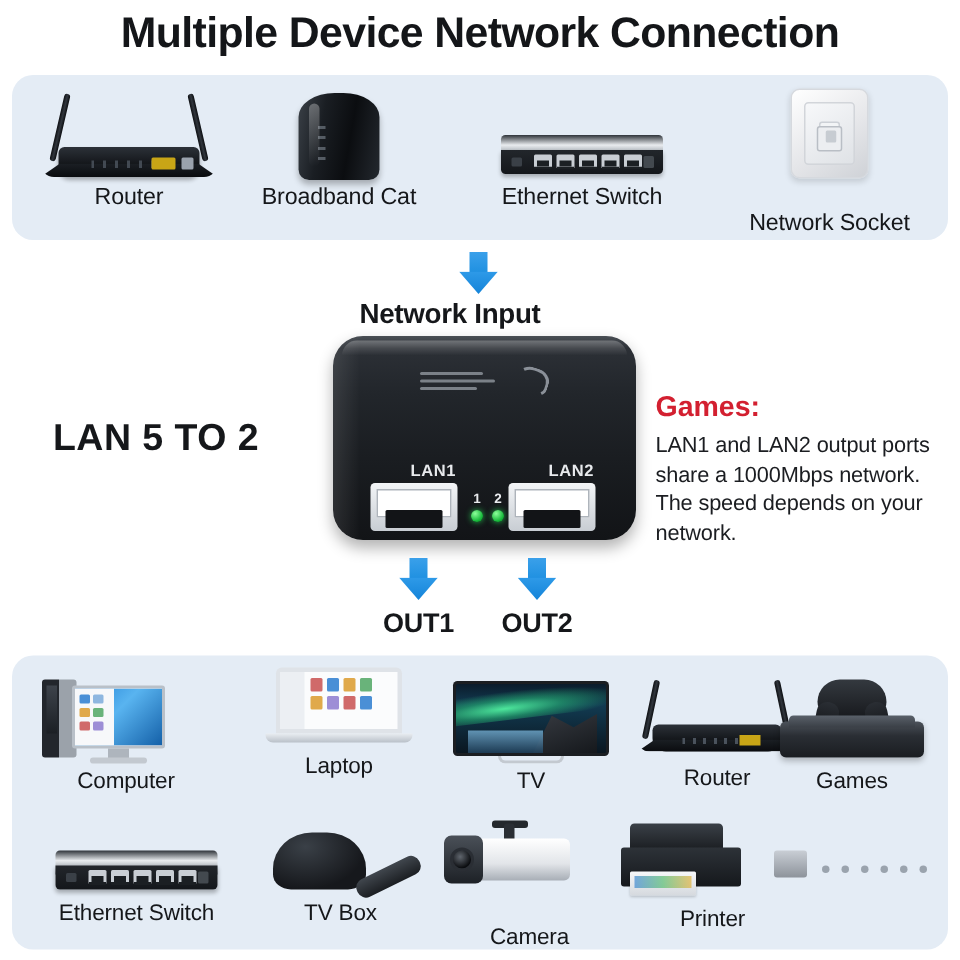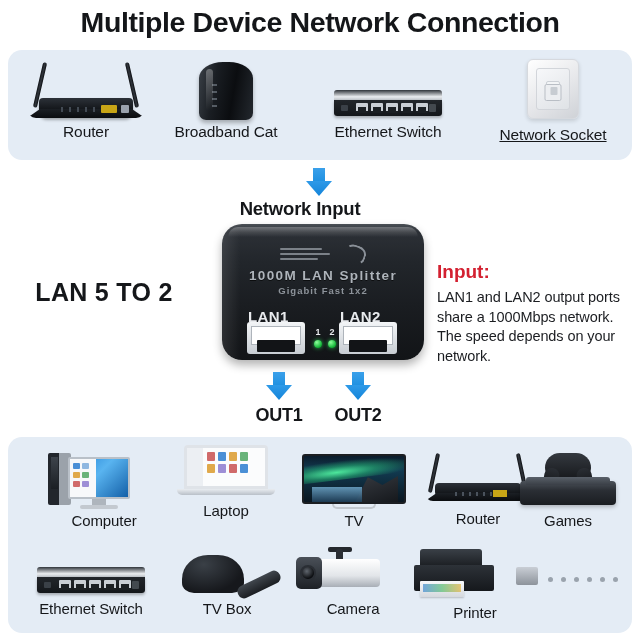--- a/index.html
+++ b/index.html
@@ -445,22 +445,22 @@
   #splitter .brand {
     position:absolute; left:0; top:44px; width:100%; text-align:center;
     font-size:13.5px; font-weight:bold; color:#aeb4bb; letter-spacing:1.4px;
     text-shadow: 0 1px 0 rgba(0,0,0,.6);
   }
   #splitter .sub {
     position:absolute; left:0; top:61px; width:100%; text-align:center;
     font-size:9.5px; font-weight:bold; color:#8d939a; letter-spacing:1.0px;
   }
   #splitter .lanlabel {
-    position:absolute; top:84px; font-size:15px; font-weight:bold;
-    color:#e8eaed; letter-spacing:.4px; width:56px; text-align:left;
+    position:absolute; top:84px; font-size:11px; font-weight:bold;
+    color:#e8eaed; letter-spacing:.4px; width:56px; text-align:right;
   }
   #splitter .lanlabel.l1 { left: 26px; }
   #splitter .lanlabel.l2 { left: 118px; }
   #splitter .jack {
     position:absolute; top:98px; width:58px; height:32px;
     background: linear-gradient(180deg,#f3f5f7,#c8cdd3);
     border-radius:3px;
   }
   #splitter .jack.j1 { left: 25px; }
   #splitter .jack.j2 { left: 117px; }
@@ -565,21 +565,21 @@
 
     <div class="dev" style="left:475px; top:8px; width:140px;">
       <div class="art ico-socket">
         <span class="plate">
           <span class="inner">
               <span class="slot"></span>
               <span class="jack"></span>
             </span>
         </span>
       </div>
-      <div class="cap" style="margin-top:5px;text-decoration:underline;">Network Socket</div>
+      <div class="cap" style="margin-top:19px;">Network Socket</div>
     </div>
   </div>
 
   <div id="center">
 
     <div class="arrow-down" id="net-input-arrow">
       <span class="stem"></span>
         <span class="head"></span>
     </div>
     <div id="net-input-label">Network Input</div>
@@ -587,22 +587,20 @@
     <div id="lan-1-to-2">LAN 5 TO 2</div>
 
     <div id="splitter">
       <div class="shell"></div>
       <div class="swoosh">
           <i></i>
           <i></i>
           <i></i>
           <b></b>
         </div>
-      <div class="brand">1000M LAN Splitter</div>
-      <div class="sub">Gigabit Fast 1x2</div>
 
       <div class="lanlabel l1">LAN1</div>
       <div class="lanlabel l2">LAN2</div>
 
       <div class="jack j1"></div>
       <div class="jack j2"></div>
 
       <div class="lednum a">1</div>
       <div class="lednum b">2</div>
       <div class="led a"></div>
@@ -614,28 +612,28 @@
         <span class="head"></span>
     </div>
     <div class="arrow-down" id="out2-arrow">
       <span class="stem"></span>
         <span class="head"></span>
     </div>
     <div id="out1-label">OUT1</div>
     <div id="out2-label">OUT2</div>
 
     <div id="note">
-      <div class="hdr">Input:</div>
+      <div class="hdr">Games:</div>
       <div class="txt">LAN1 and LAN2 output ports share a 1000Mbps network. The speed depends on your network.</div>
     </div>
   </div>
 
   <div class="panel" id="panel-bottom">
 
-    <div class="dev" style="left:26px; top:14px; width:140px;">
+    <div class="dev" style="left:6px; top:14px; width:140px;">
       <div class="art ico-computer">
         <span class="tower"></span>
         <span class="mon">
           <span class="wall"></span>
           <span class="side"></span>
           <span class="tile" style="left:3px;  top:4px;  background:#4a8fd6;"></span>
           <span class="tile" style="left:12px; top:4px;  background:#8fb7e0;"></span>
           <span class="tile" style="left:3px;  top:13px; background:#e0a94b;"></span>
           <span class="tile" style="left:12px; top:13px; background:#69b37a;"></span>
           <span class="tile" style="left:3px;  top:22px; background:#d06a6a;"></span>
@@ -726,21 +724,21 @@
     </div>
 
     <div class="dev" style="left:276px; top:110px; width:138px;">
       <div class="art ico-cam" style="height:52px;">
         <span class="mount2"></span>
           <span class="mount"></span>
         <span class="barrel"></span>
           <span class="head"></span>
           <span class="lens"></span>
       </div>
-      <div class="cap" style="margin-top:0;">Camera</div>
+      <div class="cap" style="margin-top:16px;">Camera</div>
     </div>
 
     <div class="dev" style="left:398px; top:110px; width:138px;">
       <div class="art ico-printer" style="height:52px;">
         <span class="top"></span>
           <span class="body"></span>
         <span class="panelr"></span>
           <span class="paper"></span>
       </div>
       <div class="cap" style="margin-top:4px;">Printer</div>

